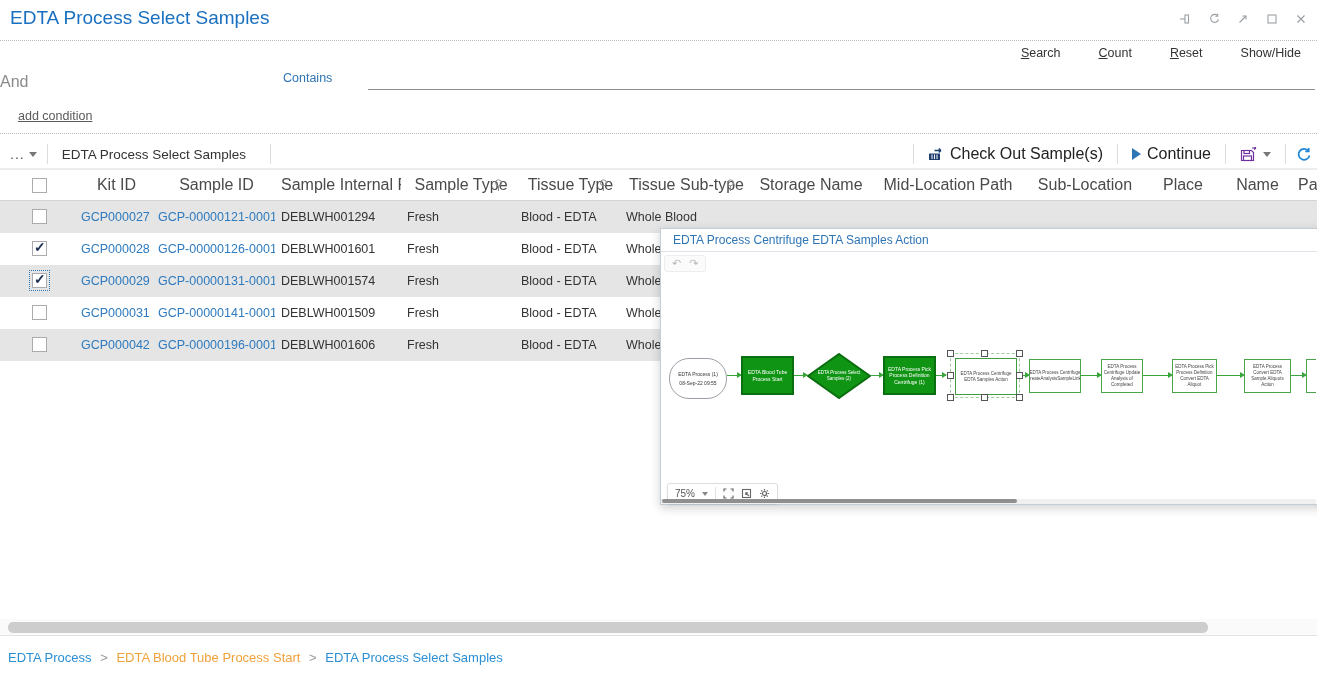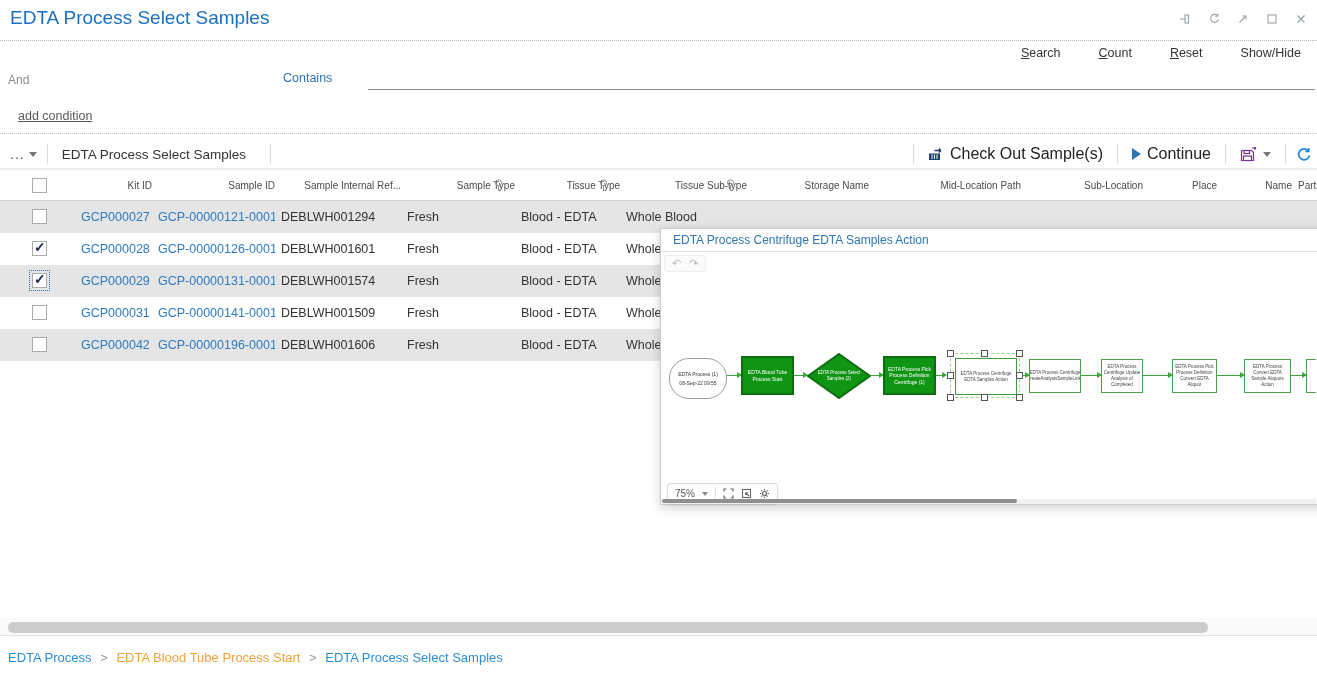--- a/index.html
+++ b/index.html
@@ -15,42 +15,42 @@
   .win-controls { position:absolute; right:10px; top:13px; display:flex; gap:17px; align-items:center; }
   .win-controls .wc { cursor:default; }
 
   
   .search-panel { position:absolute; left:0; top:40px; width:1317px; height:94px;
     border-top:1px dotted #bdbdbd; border-bottom:1px dotted #bdbdbd; background:#fff; }
   .search-actions { position:absolute; right:16px; top:5px; display:flex; gap:38px; font-size:12.5px; color:#333; }
   .search-actions span { display:inline-block; }
   .search-actions .alt-key::first-letter { text-decoration:underline; }
   .cond-row { position:absolute; left:0; top:30px; width:1317px; height:20px; }
-  .cond-and { position:absolute; left:8px; top:2px; font-size:12px; color:#8a8a8a; }
+  .cond-and { position:absolute; left:0; top:2px; font-size:16px; color:#8a8a8a; }
   .cond-field { position:absolute; left:32px; top:0; font-size:12.5px; font-weight:bold; color:#2b2b2b; }
   .cond-op { position:absolute; left:283px; top:0; font-size:12.5px; color:#2e75b6; }
   .cond-input { position:absolute; left:368px; right:2px; top:0; height:19px; border-bottom:1px solid #8c8c8c; }
   .add-cond { position:absolute; left:18px; top:68px; font-size:12.5px; color:#5a5a5a; text-decoration:underline; }
 
   
   .toolbar { position:absolute; left:0; top:140px; width:1317px; height:29px;
     display:flex; align-items:center; justify-content:space-between; border-bottom:1px solid #ececec; }
   .tb-left, .tb-right { display:flex; align-items:center; height:100%; }
   .tb-left { padding-left:10px; }
   .tb-right { padding-right:6px; }
   .vsep { width:1px; height:20px; background:#dcdcdc; margin:0 10px; }
   .more-btn { display:flex; align-items:center; gap:4px; color:#555; font-size:14px; letter-spacing:1px; }
   .caret { width:0; height:0; border:4px solid transparent; border-top:5px solid #777; margin-top:4px; }
   .grid-title { font-size:13.5px; color:#333; margin:0 14px 0 4px; }
   .tb-btn { display:flex; align-items:center; gap:6px; font-size:16px; color:#222; padding:0 4px; }
   .play-icon { width:0; height:0; border-top:6px solid transparent; border-bottom:6px solid transparent; border-left:9px solid #2e75b6; }
 
   
   table.grid { position:absolute; left:0; top:169px; width:1317px; border-collapse:collapse; table-layout:fixed; }
-  .grid th { height:31px; text-align:right; font-weight:normal; font-size:10px; color:#4a4a4a;
+  .grid th { height:31px; text-align:center; font-weight:normal; font-size:16px; color:#4a4a4a;
     padding-left:6px; border-top:1px solid #ededed; border-bottom:1px solid #d4d4d4; position:relative; background:#fff;
     overflow:hidden; white-space:nowrap; }
   .grid td { height:32px; font-size:12.5px; color:#333; padding-left:6px; overflow:hidden; white-space:nowrap; }
   .grid tr.alt td { background:#e5e5e5; }
   .pin { position:absolute; right:12px; top:9px; }
   .cb { width:15px; height:15px; border:1px solid #ababab; background:#fff; margin-left:26px; position:relative; }
   .cb.checked::after { content:"\2713"; position:absolute; left:1px; top:-3px; font-size:14px; font-weight:bold; color:#1f2f54; }
   .cb.focus { outline:1px dotted #2e75b6; outline-offset:2px; }
   .link { color:#2e7bbf; }
 

